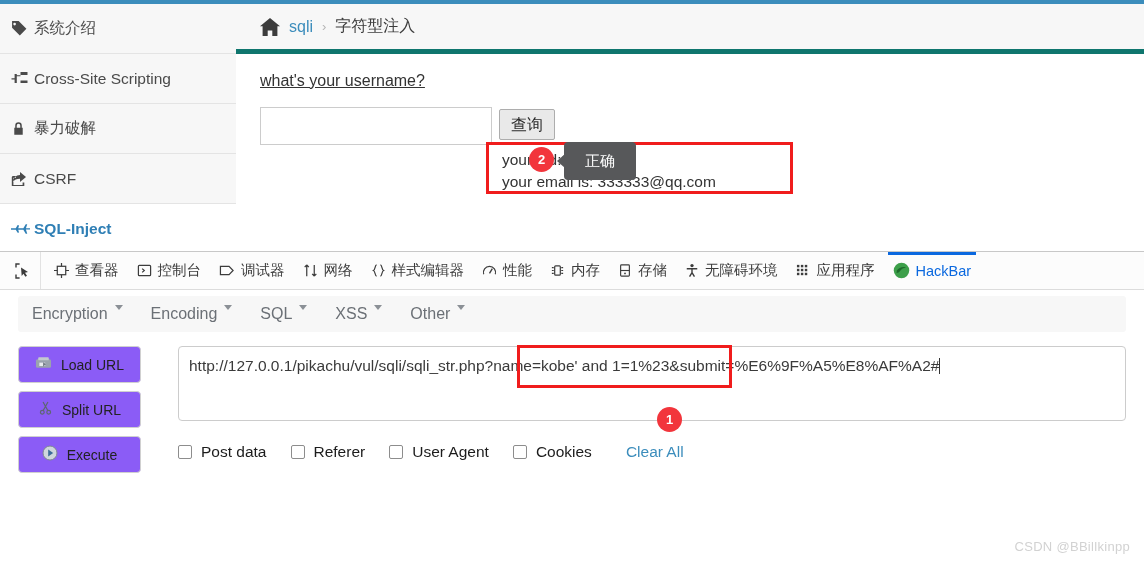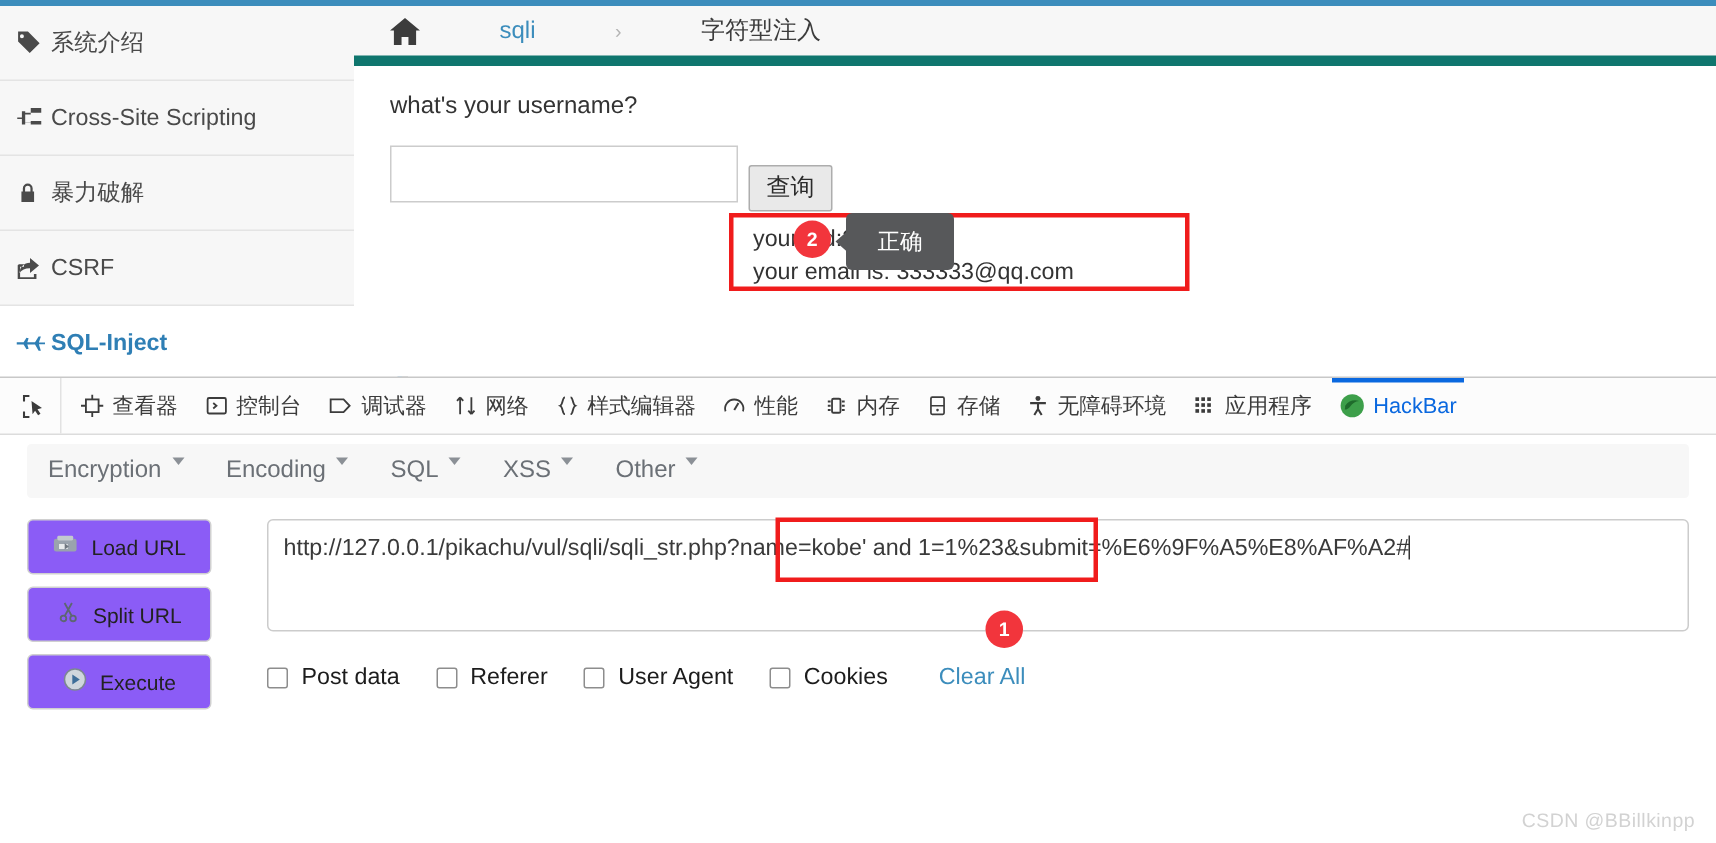--- a/index.html
+++ b/index.html
@@ -30,34 +30,34 @@
   .side-item .lbl{flex:1 1 auto;white-space:nowrap;overflow:hidden;}
   .side-item .chev{flex:0 0 auto;color:#9aa0a6;display:flex;align-items:center;}
   .side-item.active{background:#ffffff;color:#2f7fb5;font-weight:bold;}
   .side-item.active .ico{color:#2f7fb5;}
   .side-item.active .chev{color:#2f7fb5;}
   .side-item.active:after{content:"";position:absolute;right:-1px;top:0;bottom:-1px;
                           width:3px;background:#2f7fb5;}
 
   
   .content{position:absolute;left:236px;top:0;right:0;height:247px;background:#fff;}
-  .crumb{height:40px;background:#f7f7f7;border-bottom:7px solid #0f766e;
+  .crumb{height:50px;background:#f7f7f7;border-bottom:5px solid #0f766e;
          display:flex;align-items:center;padding-left:24px;box-sizing:border-box;
-         font-size:16px;color:#444;gap:44px;}
+         font-size:16px;color:#444;}
   .crumb .home{color:#3c3c3c;margin-right:9px;display:flex;align-items:center;}
   .crumb .sqli{color:#3c8dbc;margin-right:9px;}
   .crumb .sep{color:#b4b4b4;margin-right:9px;font-size:13px;}
   .crumb .cur{color:#3c3c3c;}
 
   .qwrap{padding:18px 0 0 24px;}
-  .qtitle{font-size:16px;color:#333;margin-bottom:17px;}
+  .qtitle{font-size:16px;color:#333;margin-bottom:17px;text-decoration:underline;}
   .formrow{display:flex;align-items:flex-start;}
   .uinput{width:232px;height:38px;border:1px solid #ccc;background:#fff;
           box-sizing:border-box;font-size:14px;padding:0 8px;color:#333;border-radius:0;}
-  .qbtn{margin-left:7px;margin-top:13px;height:31px;padding:0 11px;border:1px solid #adadad;
+  .qbtn{margin-left:7px;margin-top:2px;height:31px;padding:0 11px;border:1px solid #adadad;
         background:#e9e9e9;color:#2b2b2b;font-size:16px;cursor:pointer;
         font-family:"Liberation Sans","DejaVu Sans",sans-serif;line-height:29px;border-radius:2px;}
 
   .result{position:absolute;left:250px;top:138px;width:307px;height:52px;
           border:3px solid #f01c1c;background:#fff;box-sizing:border-box;
           padding:4px 0 0 13px;font-size:15.5px;color:#333;line-height:22px;}
 
   .badge{position:absolute;border-radius:50%;background:#f2353c;color:#fff;
          display:flex;align-items:center;justify-content:center;
          font-size:13px;font-weight:bold;}

